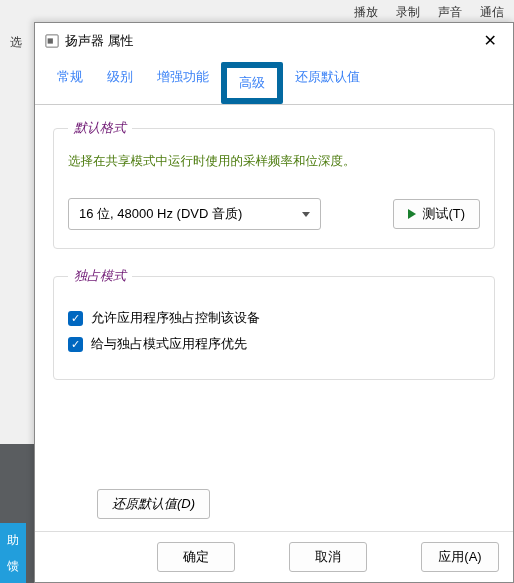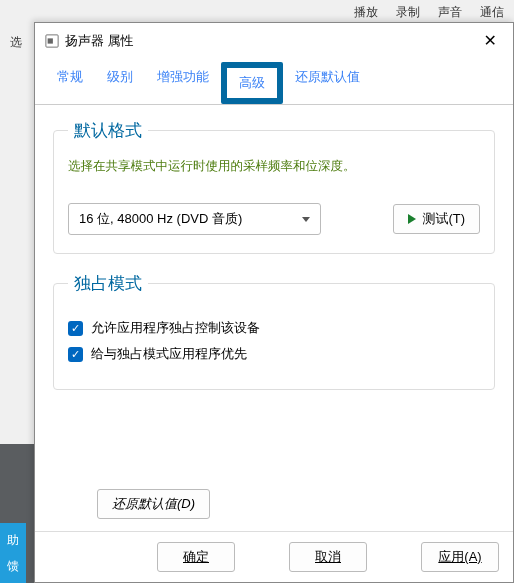--- a/index.html
+++ b/index.html
@@ -16,21 +16,21 @@
   }
   .titlebar { display: flex; align-items: center; padding: 6px 10px; font-size: 13px; }
   .titlebar .icon { width: 14px; height: 14px; margin-right: 6px; }
   .titlebar .title { flex: 1; }
   .close { font-size: 16px; padding: 2px 6px; cursor: default; }
   .tabstrip { display: flex; padding: 4px 10px 0 10px; font-size: 13px; border-bottom: 1px solid #ccc; }
   .tab { padding: 6px 12px; color: #3b82f6; position: relative; }
   .tab.highlight { border: 6px solid #0369a1; border-radius: 2px; }
   .content { flex: 1; padding: 14px 18px 6px 18px; overflow: hidden; }
   fieldset { border: 1px solid #ddd; border-radius: 4px; padding: 16px 14px 18px 14px; margin-bottom: 18px; font-size: 13px; }
-  legend { padding: 0 6px; font-size: 17px; color: #0369a1; }
+  legend { padding: 0 6px; font-size: 13px; color: #701a75; font-style: italic; }
   .desc { font-size: 12.5px; color: #4d7c0f; margin-bottom: 28px; }
   .row { display: flex; gap: 28px; align-items: center; }
   .select {
     flex: 1; display: flex; align-items: center; justify-content: space-between;
     border: 1px solid #bbb; border-radius: 3px; padding: 6px 10px; font-size: 13px;
     background: #fff;
   }
   .chev { width: 0; height: 0; border-left: 4px solid transparent; border-right: 4px solid transparent; border-top: 5px solid #555; }
   .btn {
     display: inline-flex; align-items: center; justify-content: center;
@@ -38,21 +38,20 @@
     font-size: 13px; background: #fdfdfd; gap: 6px; margin-left: 44px;
   }
   .play-tri { width: 0; height: 0; border-top: 5px solid transparent; border-bottom: 5px solid transparent; border-left: 8px solid #1a7f2e; }
   .chkrow { display: flex; align-items: center; gap: 8px; margin: 8px 0; font-size: 13px; }
   .chkbox { width: 15px; height: 15px; border-radius: 3px; background: #0067c0; display: flex; align-items: center; justify-content: center; }
   .chkmark { color: #fff; font-size: 11px; line-height: 1; }
   .restore-row { padding: 4px 18px 12px 18px; font-style: italic; }
   .footer {
     border-top: 1px solid #ddd; padding: 10px 14px; display: flex; justify-content: flex-end; gap: 10px;
     background: #fff;
-    text-decoration: underline;
   }
   .footer .btn { min-width: 78px; justify-content: center; }
 </style>
 </head>
 <body>
 
 <div class="bg-tabs">
   <span>播放</span>
   <span>录制</span>
   <span>声音</span>

